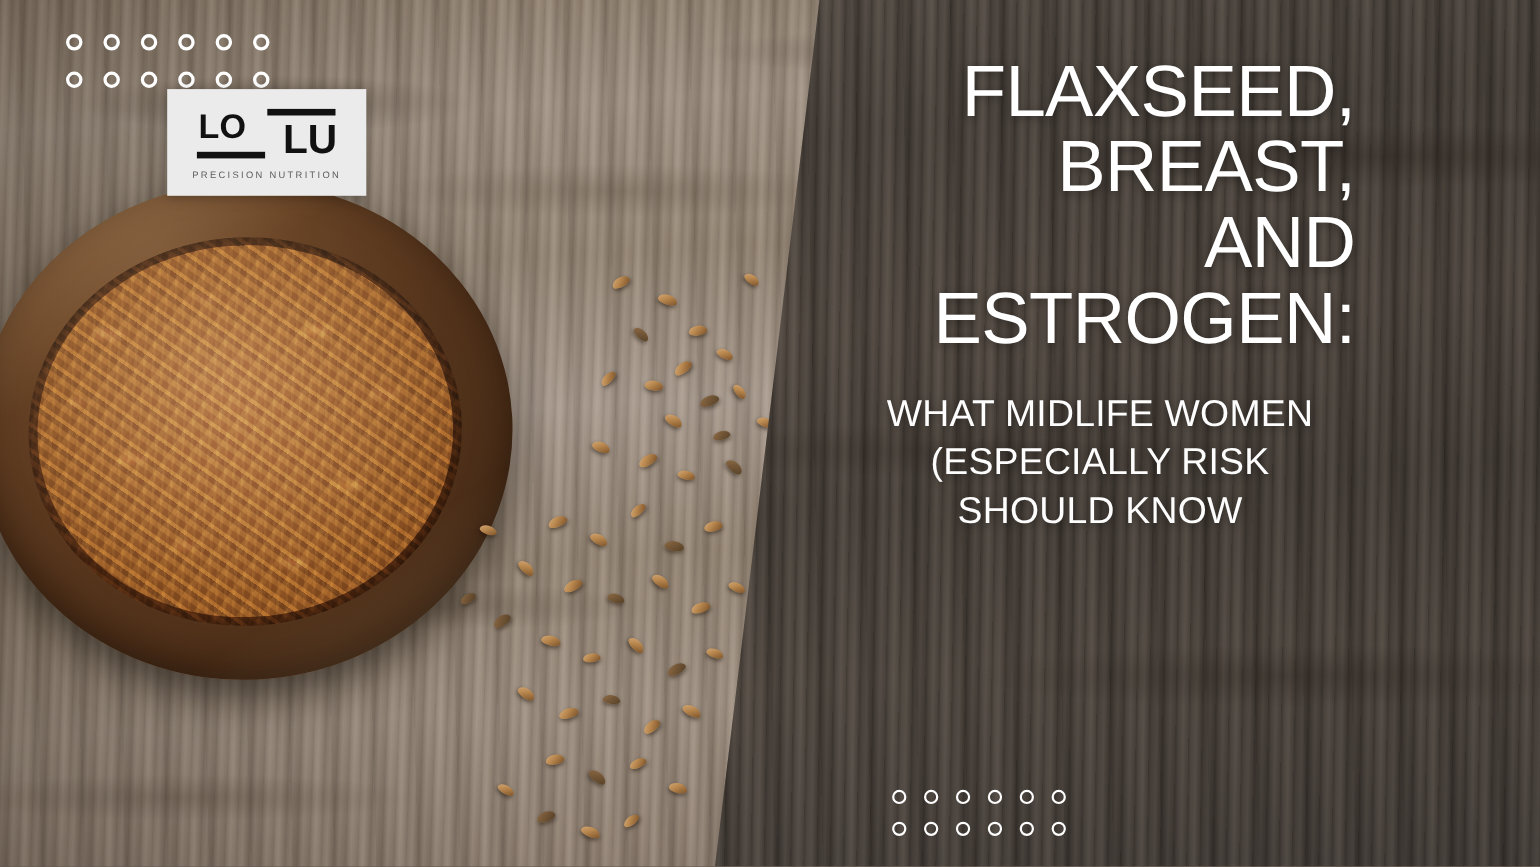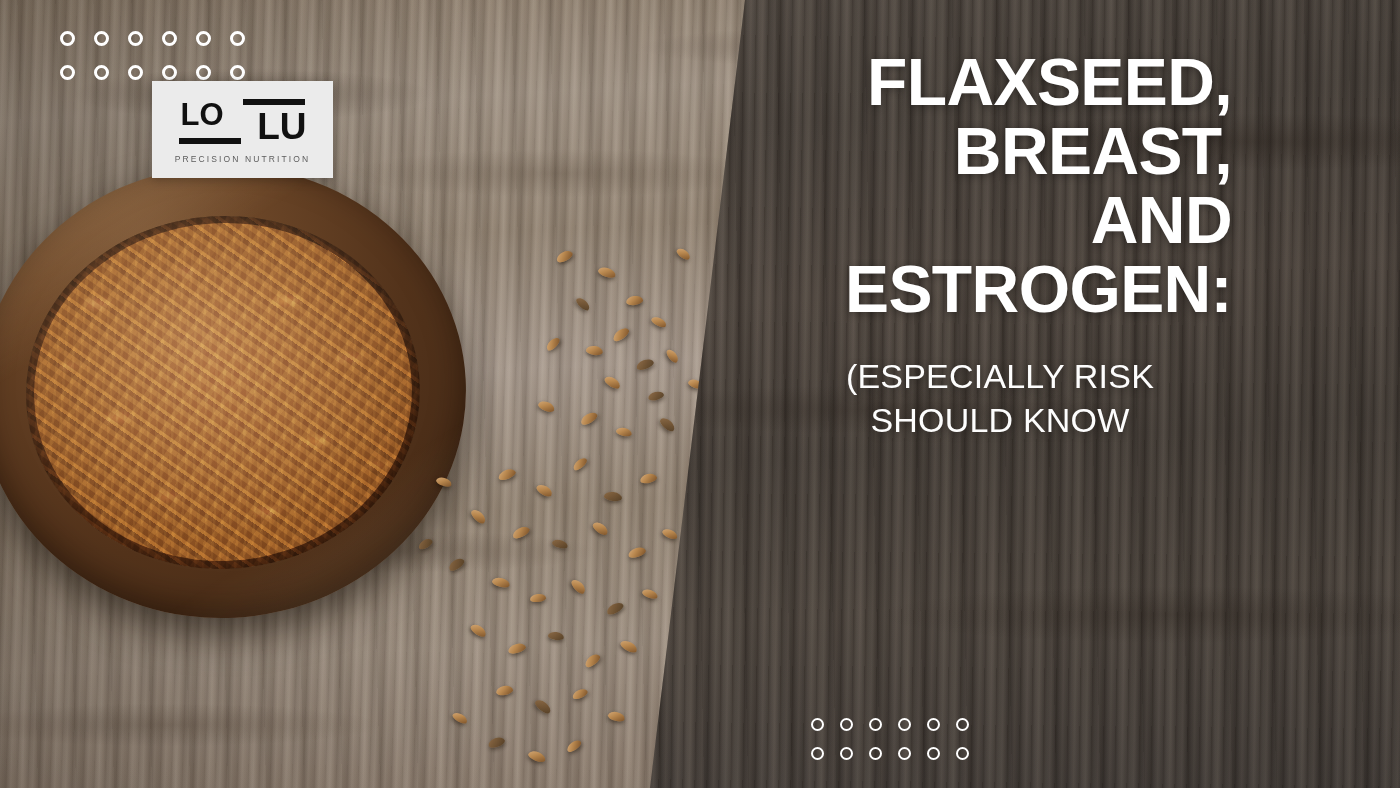--- a/index.html
+++ b/index.html
@@ -253,21 +253,21 @@
     position: absolute;
     left: 760px;
     top: 48px;
     width: 480px;
   }
   .headline {
     text-align: right;
     margin: 0;
     padding-right: 8px;
     color: #ffffff;
-    font-weight: 700;
+    font-weight: 400;
     font-size: 66px;
     line-height: 1.045;
     letter-spacing: -0.6px;
     font-family: "Liberation Sans", sans-serif;
     text-shadow: 0 2px 9px rgba(0,0,0,0.32);
   }
   .headline .hl-line { display: block; white-space: nowrap; }
 
   .subhead {
     margin: 30px 0 0 0;
@@ -385,20 +385,21 @@
   </div>
 
   <div class="text-block">
     <h1 class="headline" id="headline">
         <span class="hl-line">FLAXSEED,</span>
         <span class="hl-line">BREAST,</span>
         <span class="hl-line">AND</span>
         <span class="hl-line">ESTROGEN:</span>
       </h1>
     <p class="subhead" id="subhead">
+        <span class="sh-line">WHAT MIDLIFE WOMEN</span>
         <span class="sh-line">(ESPECIALLY RISK</span>
         <span class="sh-line">SHOULD KNOW</span>
       </p>
   </div>
 
   <div class="dot-grid" id="dots-bottom">
       <span class="dot"></span>
       <span class="dot"></span>
       <span class="dot"></span>
       <span class="dot"></span>

